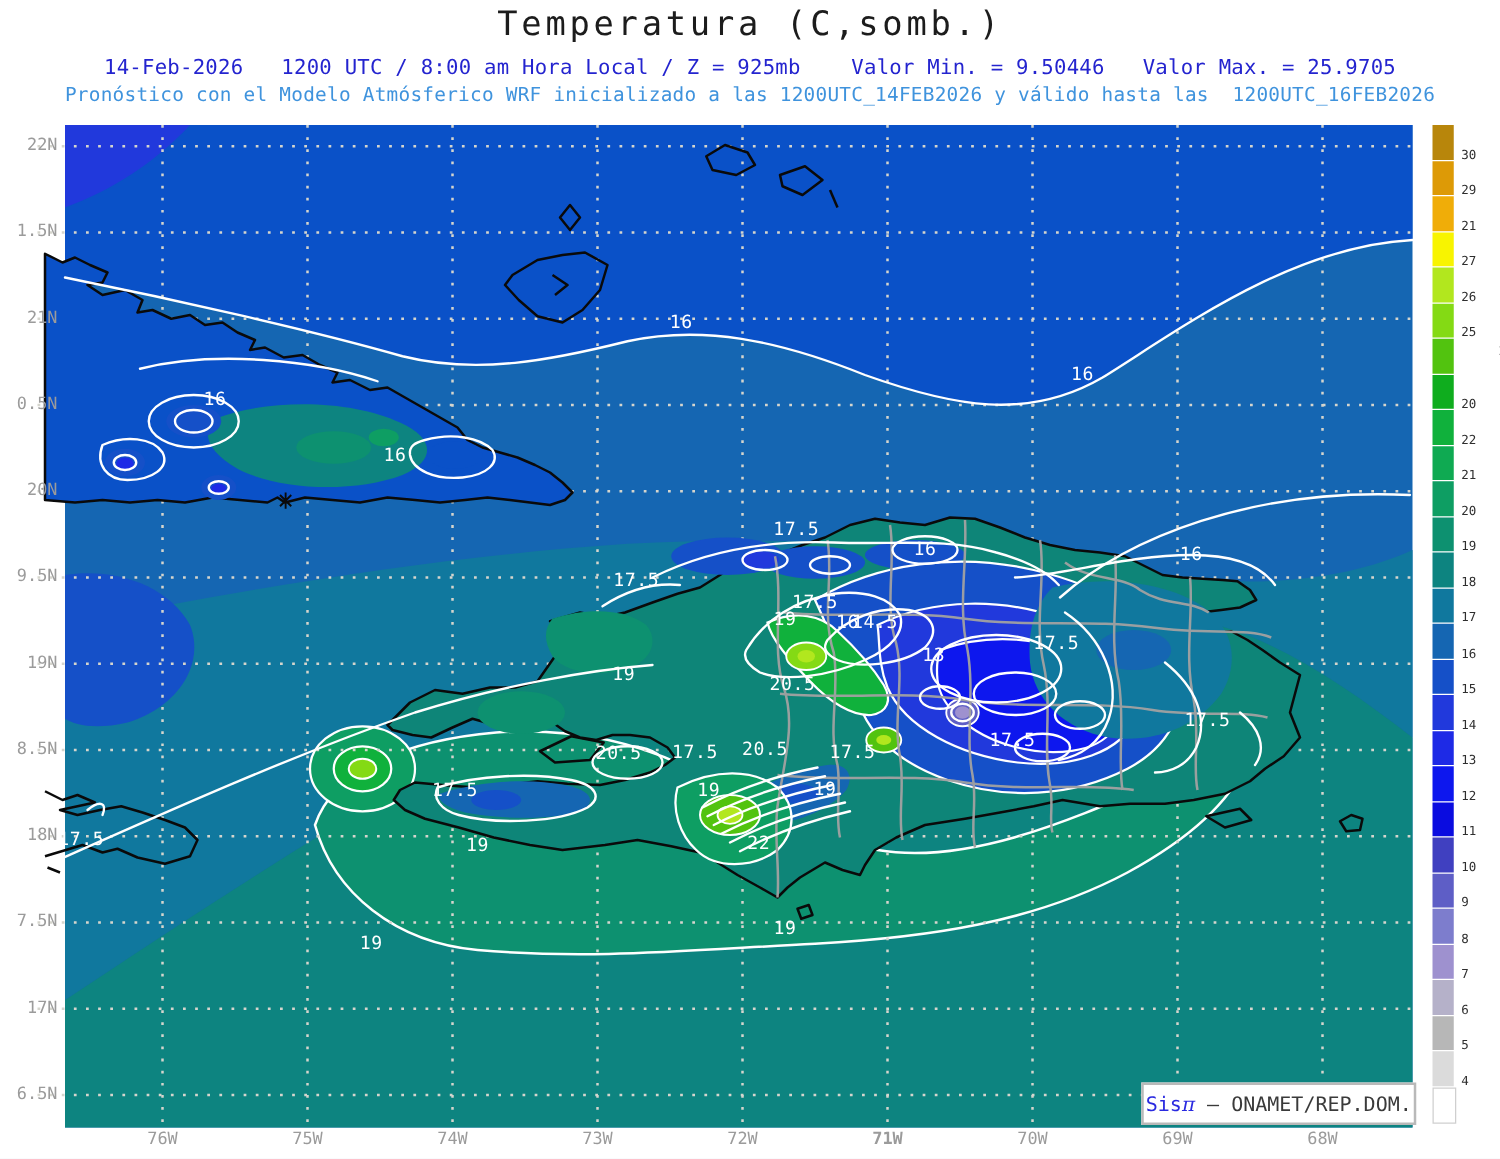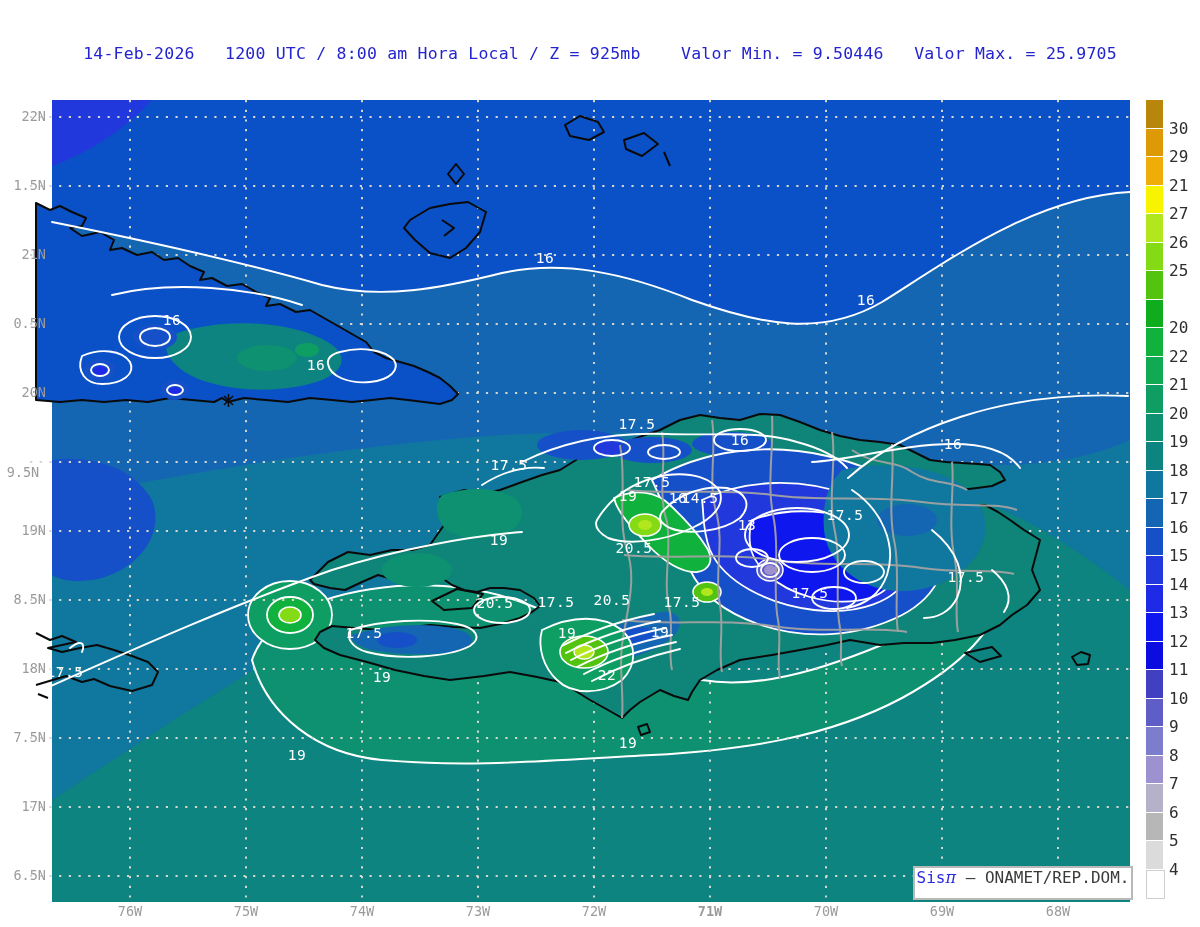--- a/index.html
+++ b/index.html
@@ -11,34 +11,36 @@
           font-size:16.5px;letter-spacing:.2px;color:#2424cf;white-space:pre;}
   .hline3{position:absolute;left:0;top:67px;width:1200px;text-align:center;
           font-size:15.5px;letter-spacing:.2px;color:#3f93dd;white-space:pre;}
   .map-wrap{position:absolute;left:52px;top:100px;width:1078px;height:802px;}
   .map-wrap svg{overflow:visible;display:block;}
   .clabel{position:absolute;transform:translate(-50%,-50%);color:#ffffff;
           font-size:14.5px;letter-spacing:.5px;white-space:nowrap;}
   .latlab{position:absolute;left:0;width:46px;text-align:right;font-size:13.5px;color:#9b9b9b;}
   .lonlab{position:absolute;transform:translateX(-50%);font-size:13.5px;color:#9b9b9b;top:903px;}
   .cbcell{position:absolute;left:1146px;width:17px;}
-  .cblab{position:absolute;left:1169px;font-size:16px;color:#2e2e2e;}
+  .cblab{position:absolute;left:1169px;font-size:10px;color:#2e2e2e;}
   .attrib{position:absolute;left:913px;top:866px;width:216px;height:30px;background:#fff;
-          border:2px solid #b9b9b9;display:flex;justify-content:center;
+          border:2px solid #b9b9b9;display:flex;align-items:center;justify-content:center;
           font-size:16px;white-space:pre;}
   .attrib .sis{color:#2a2ae0;}
   .attrib .sis i{font-family:"DejaVu Serif",serif;font-style:italic;}
   .attrib .rest{color:#3a3a3a;}
 </style>
 </head>
 <body>
 
 <div class="page">
 
+  <div class="title">Temperatura (C,somb.)</div>
   <div class="hline2">14-Feb-2026   1200 UTC / 8:00 am Hora Local / Z = 925mb    Valor Min. = 9.50446   Valor Max. = 25.9705</div>
+  <div class="hline3">Pronóstico con el Modelo Atmósferico WRF inicializado a las 1200UTC_14FEB2026 y válido hasta las  1200UTC_16FEB2026</div>
 
   <div class="map-wrap">
     <svg width="1078" height="802" viewBox="0 0 1078 802">
 
       <g>
         <rect x="0" y="0" width="1078" height="802" fill="#1566b2"></rect>
 
         <path fill="#0a51c8" d="M0,0 H1078 V92 C980,97 890,165 830,202 C770,237 710,227 640,200 C570,172 510,160 450,173 C390,188 330,200 270,185 C200,165 90,140 0,122 Z"></path>
 
         <path fill="#2139dc" d="M0,0 H100 C72,30 38,52 0,66 Z"></path>
@@ -260,21 +262,21 @@
       <span class="clabel" style="left: 700px; top: 498px;">14.5</span>
       <span class="clabel" style="left: 747px; top: 525px;">13</span>
       <span class="clabel" style="left: 607px; top: 675px;">22</span>
     </div>
   <div id="lataxis">
       <span class="latlab" style="top: 108px;">22N</span>
       <span class="latlab" style="top: 177px;">1.5N</span>
       <span class="latlab" style="top: 246px;">21N</span>
       <span class="latlab" style="top: 315px;">0.5N</span>
       <span class="latlab" style="top: 384px;">20N</span>
-      <span class="latlab" style="top: 464px; text-align: center;">9.5N</span>
+      <span class="latlab" style="top: 453px;">9.5N</span>
       <span class="latlab" style="top: 522px;">19N</span>
       <span class="latlab" style="top: 591px;">8.5N</span>
       <span class="latlab" style="top: 660px;">18N</span>
       <span class="latlab" style="top: 729px;">7.5N</span>
       <span class="latlab" style="top: 798px;">17N</span>
       <span class="latlab" style="top: 867px;">6.5N</span>
     </div>
   <div id="lonaxis">
       <span class="lonlab" style="left: 130px;">76W</span>
       <span class="lonlab" style="left: 246px;">75W</span>

